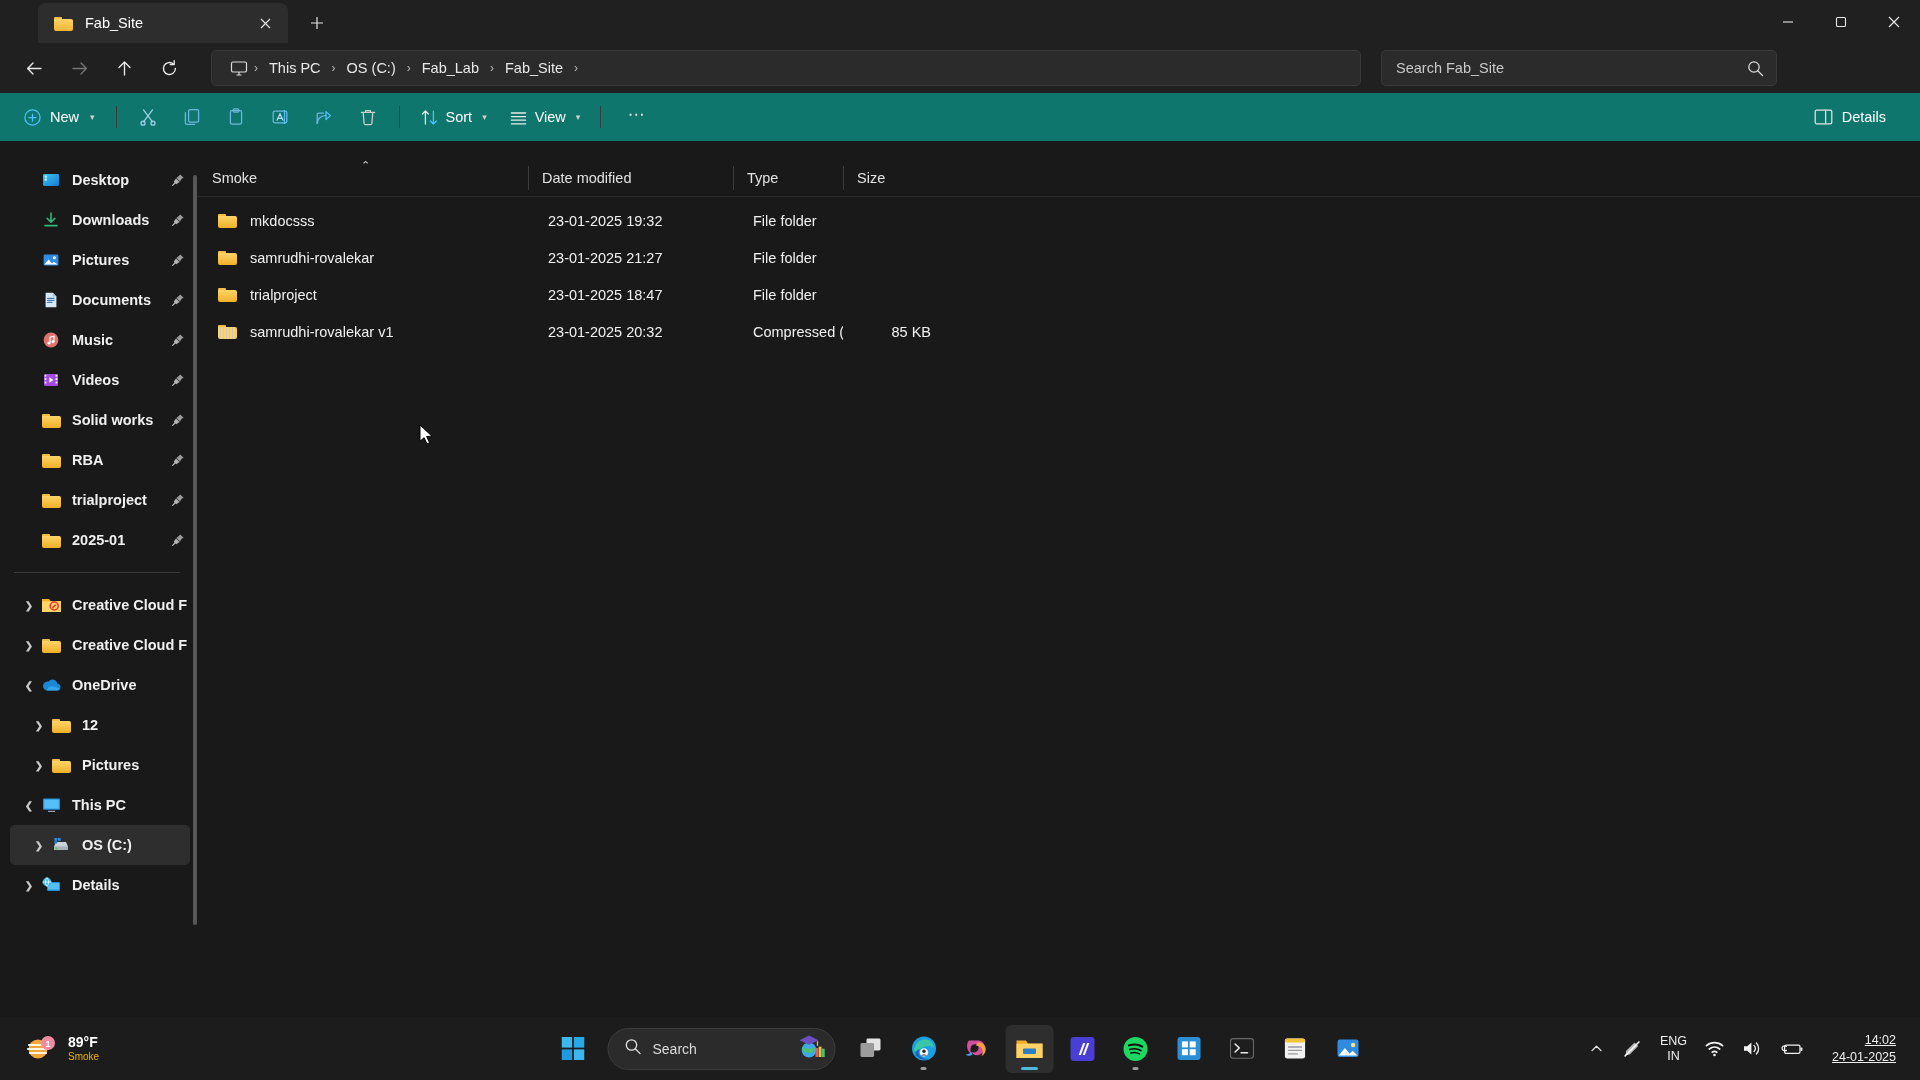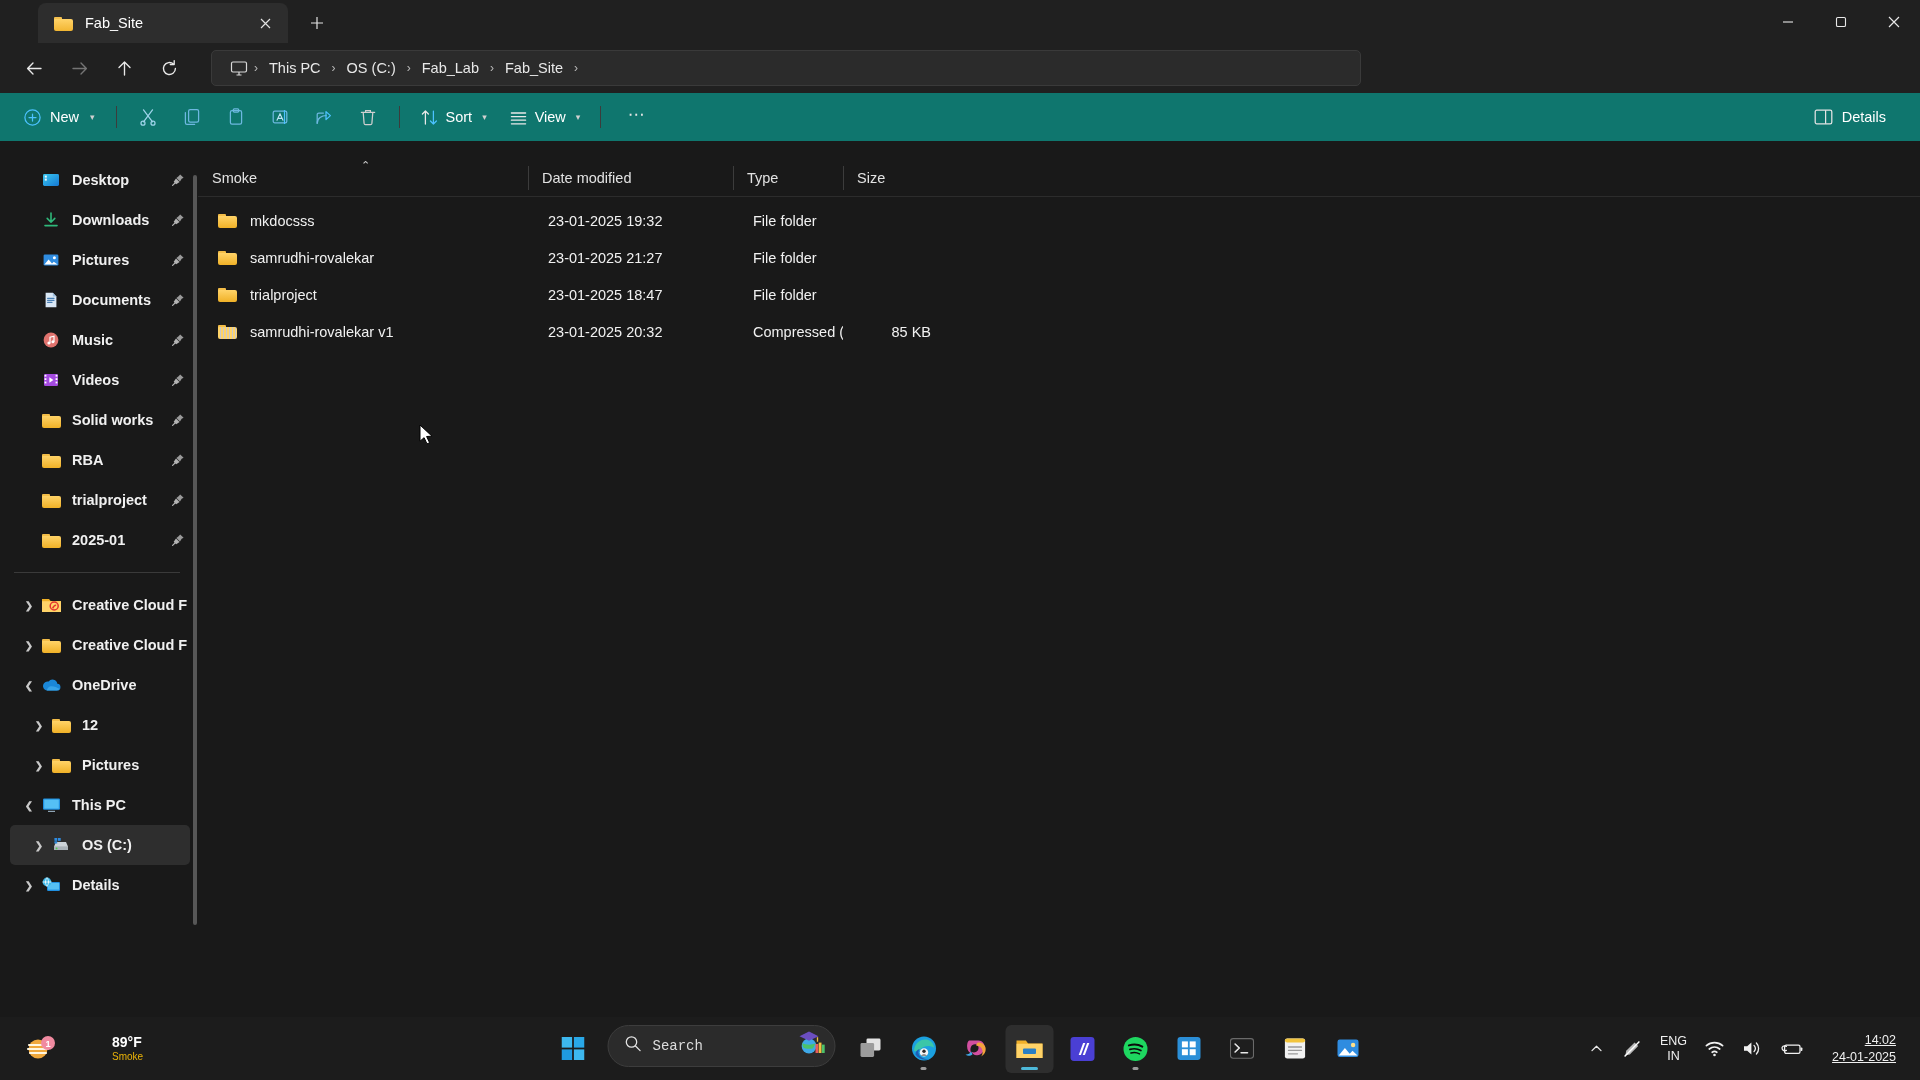--- a/index.html
+++ b/index.html
@@ -168,24 +168,24 @@
   .viewtoggles { margin-left:auto; margin-right:14px; display:flex; gap:6px; }
   .vt { width:26px; height:24px; border-radius:3px; display:flex; align-items:center; justify-content:center; }
   .vt.active { background:#333; }
 
   
   .taskbar {
     position:absolute; left:0; bottom:0; width:1920px; height:63px;
     background:#1c1c1c; display:flex; align-items:center;
   }
   .weather { margin-left:14px; display:flex; align-items:center; gap:10px; padding:4px 10px; border-radius:5px; }
-  .weather-txt { line-height:1.25;margin-left:44px; }
+  .weather-txt { line-height:1.25; }
   .weather-temp { font-size:14px; font-weight:bold; color:#fff; }
   .weather-cond { font-size:10px; color:#eab308; }
-  .tb-center { position:absolute; left:50%; transform:translateX(-50%); display:flex; align-items:flex-start; gap:5px;font-family:Liberation Mono, monospace; }
+  .tb-center { position:absolute; left:50%; transform:translateX(-50%); display:flex; align-items:center; gap:5px; }
   .tb-btn { width:48px; height:48px; border-radius:6px; display:flex; align-items:center; justify-content:center; position:relative; }
   .tb-btn.active { background:#2e2e2e; }
   .tb-search {
     height:42px; width:228px; background:#2b2b2b; border:1px solid #3d3d3d;
     border-radius:21px; display:flex; align-items:center; padding:0 8px 0 16px; gap:11px;
     margin:0 6px;
   }
   .tb-search .txt { font-size:14px; color:#dcdcdc; flex:1; }
   .runind { position:absolute; bottom:3px; left:50%; transform:translateX(-50%);
             width:6px; height:3px; border-radius:2px; background:#9a9a9a; }
@@ -270,20 +270,29 @@
       <span class="crumb">This PC</span>
       <span class="crumb-sep">›</span>
       <span class="crumb">OS (C:)</span>
       <span class="crumb-sep">›</span>
       <span class="crumb">Fab_Lab</span>
       <span class="crumb-sep">›</span>
       <span class="crumb">Fab_Site</span>
       <span class="crumb-sep">›</span>
     </div>
 
+    <div class="searchbox">
+      <span class="sp">Search Fab_Site</span>
+      <span class="search-ico">
+        <svg width="17" height="17" viewBox="0 0 17 17">
+            <circle cx="7" cy="7" r="5.2" stroke="#dcdcdc" stroke-width="1.25" fill="none"></circle>
+            <path d="M11 11l4.5 4.5" stroke="#dcdcdc" stroke-width="1.25" stroke-linecap="round"></path>
+          </svg>
+      </span>
+    </div>
   </div>
 
   <div class="cmdbar">
     <div class="newbtn">
       <svg width="19" height="19" viewBox="0 0 19 19">
           <circle cx="9.5" cy="9.5" r="7.6" stroke="#4cc2ff" stroke-width="1.25" fill="none"></circle>
           <path d="M9.5 6v7M6 9.5h7" stroke="#4cc2ff" stroke-width="1.25" stroke-linecap="round"></path>
         </svg>
       <span class="lbl">New</span>
       <span class="chev">▾</span>

